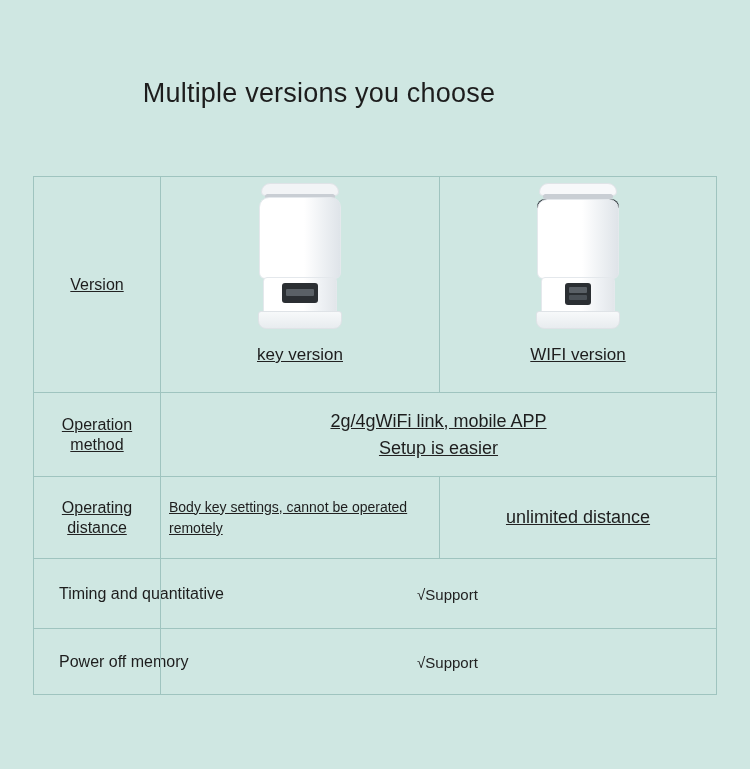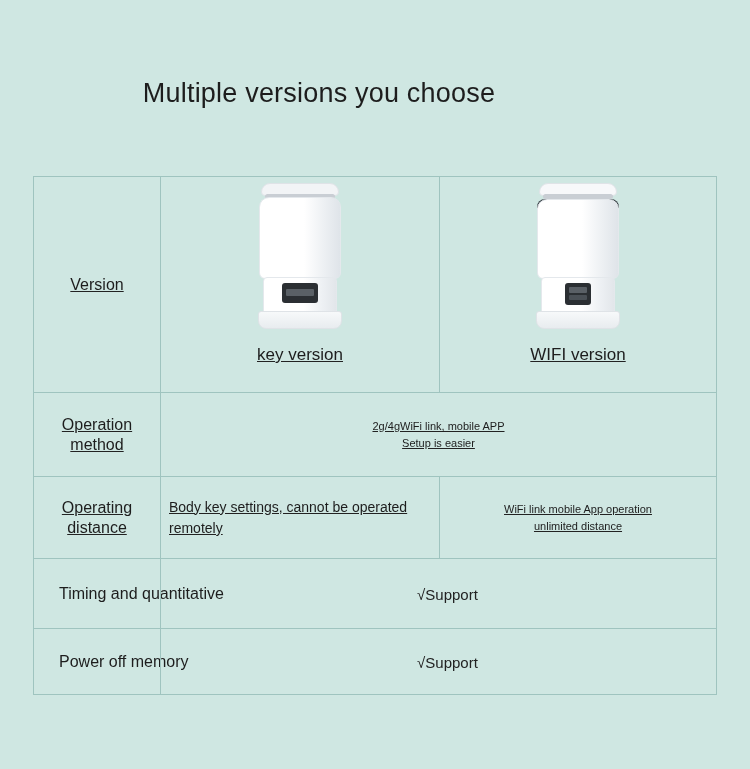--- a/index.html
+++ b/index.html
@@ -211,21 +211,21 @@
 
   .txt-block {
     font-size: 14px;
     line-height: 1.5;
     color: #1d1d1d;
   }
   .txt-left {
     text-align: left;
     width: 100%;
   }
-  .txt-15 { font-size: 11px; }
+  .txt-15 { font-size: 18px; }
   .txt-16 { font-size: 16px; }
   .support-row .col-label {
     flex: 0 0 126px;
   }
   .support-span {
     flex: 1 1 auto;
     border-left: 1px solid #9fc4bf;
     position: relative;
     display: flex;
     align-items: center;
@@ -309,21 +309,20 @@
         <div>
           <div>Operating</div>
           <div>distance</div>
         </div>
       </div>
       <div class="cell col-mid">
         <div class="txt-block txt-left">Body key settings, cannot be operated remotely</div>
       </div>
       <div class="cell col-right">
         <div class="txt-block txt-15">
-          <div>WiFi link mobile App operation</div>
           <div>unlimited distance</div>
         </div>
       </div>
     </div>
 
     <div class="row row-timing support-row rel">
       <div class="cell col-label rel">
         <span class="timing-label-overflow txt-16">Timing and quantitative</span>
       </div>
       <div class="support-span">

